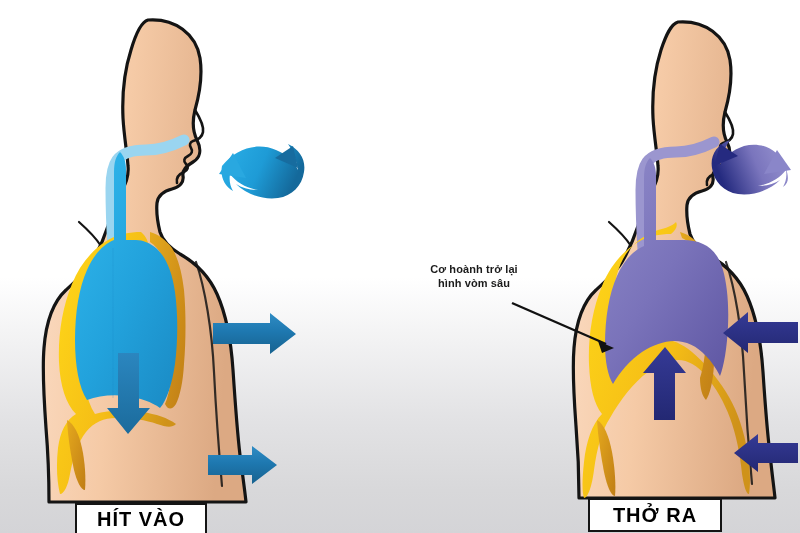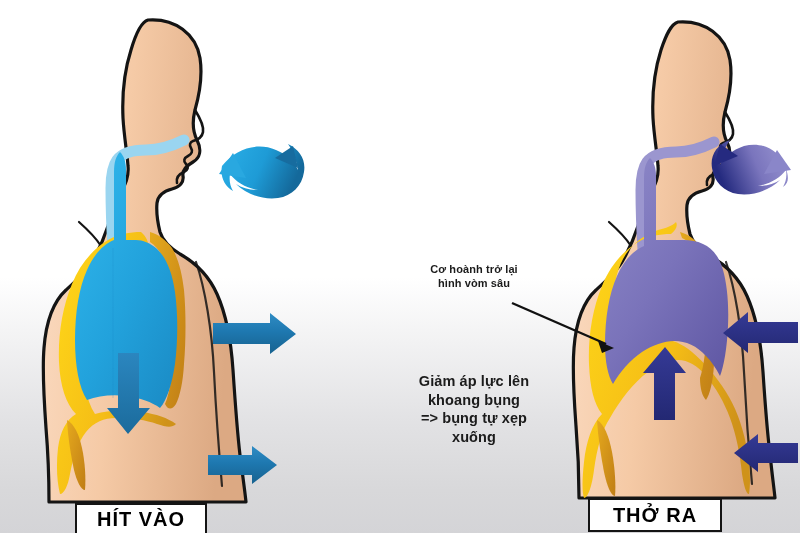--- a/index.html
+++ b/index.html
@@ -265,22 +265,18 @@
 
     <g>
       <line x1="512" y1="303" x2="606" y2="344" stroke="#111111" stroke-width="2.4"></line>
       <path d="M614,348 L598,341 L602,353 Z" fill="#111111"></path>
     </g>
   </svg>
 
   <div class="anno-text" id="anno-diaphragm">Cơ hoành trở lại
 hình vòm sâu</div>
 
-  <div class="anno-text" id="anno-abdomen">Giảm áp lực lên
-khoang bụng
-=&gt; bụng tự xẹp
-xuống</div>
 
   <div class="phase-box" id="phase-inhale">HÍT VÀO</div>
 
   <div class="phase-box" id="phase-exhale">THỞ RA</div>
 
 </div>
 
 </body></html>

